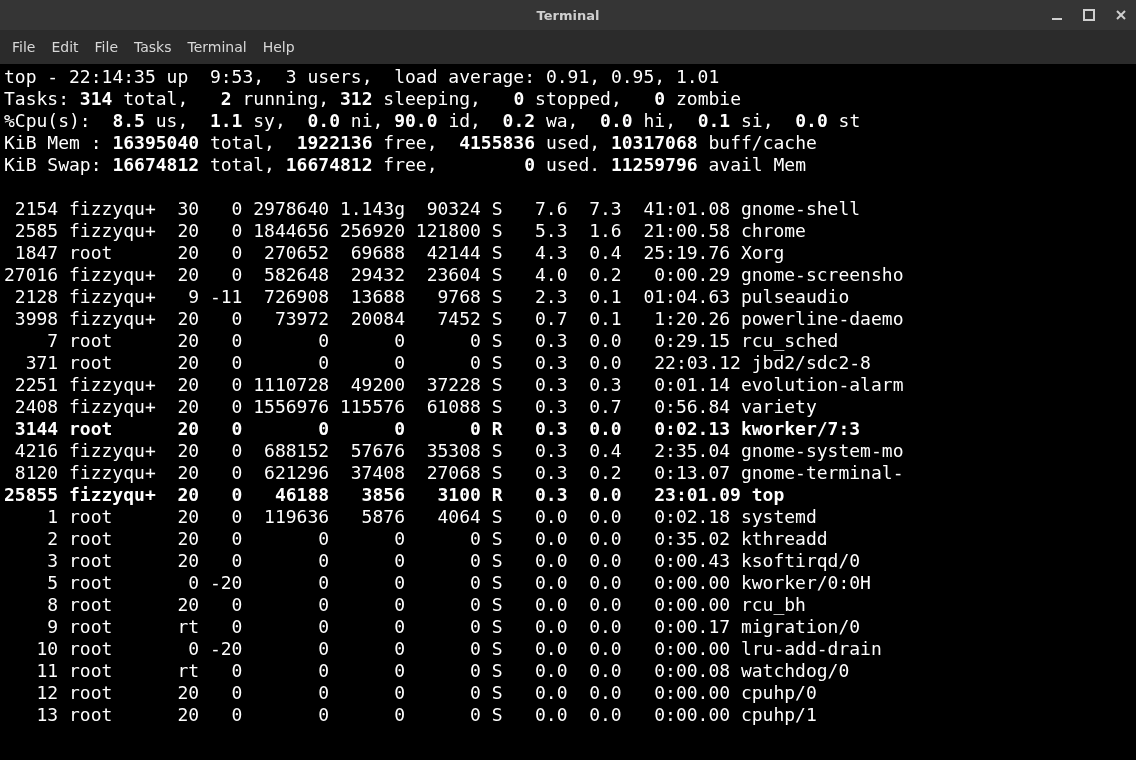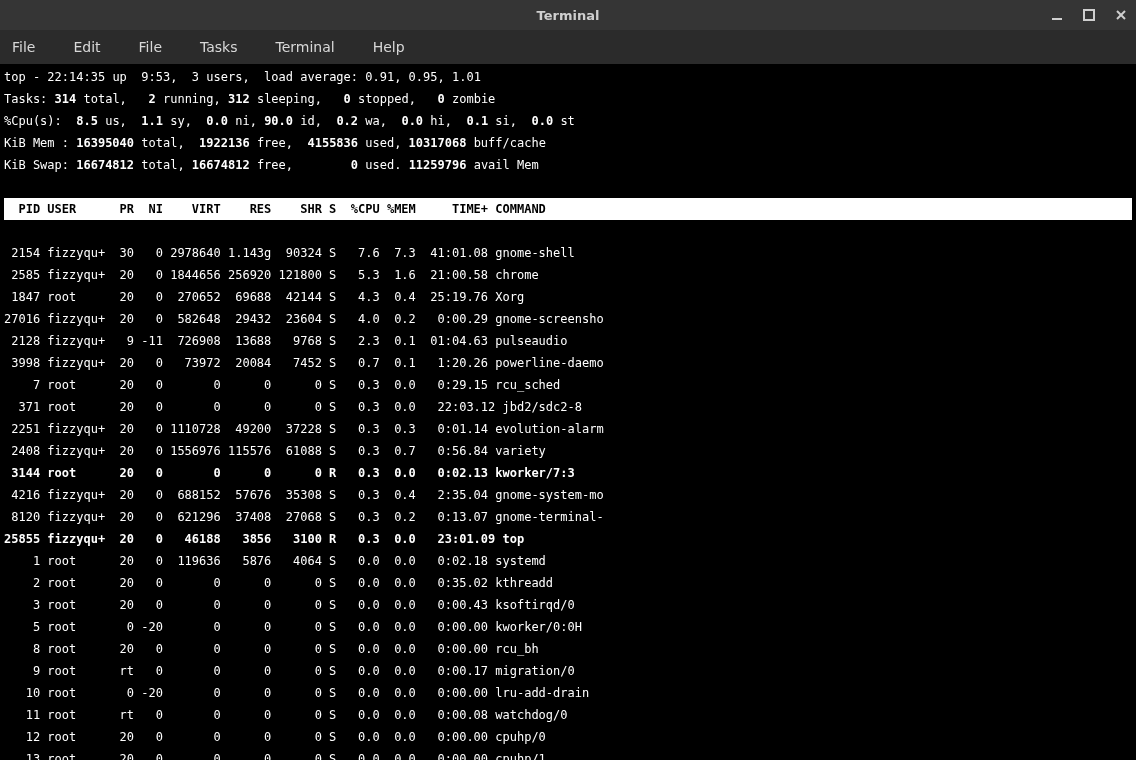--- a/index.html
+++ b/index.html
@@ -21,31 +21,31 @@
     font-weight: bold;
   }
   .titlebar .title { position: absolute; left: 50%; transform: translateX(-50%); }
   .titlebar .controls { position: absolute; right: 8px; display: flex; gap: 18px; align-items: center; }
   .titlebar .ctrl { width: 14px; height: 14px; display:inline-flex; align-items:center; justify-content:center; color:#cfcfcf; cursor:pointer; }
   .menubar {
     background: #2b2b2b;
     height: 34px;
     display: flex;
     align-items: center;
-    gap: 38px;
+    gap: 16px;
     padding: 0 12px;
     color: #d8d8d8;
     font-size: 14px;
   }
   .menubar .item { cursor: pointer; }
   .term {
     background: #000;
     color: #fff;
     font-family: "DejaVu Sans Mono", "Liberation Mono", monospace;
-    font-size: 12px;
+    font-size: 18px;
     line-height: 22px;
     white-space: pre;
     padding: 2px 4px 0 4px;
     height: calc(760px - 64px);
     overflow: hidden;
     letter-spacing: 0px;
   }
   .hdr-row {
     background: #fff;
     color: #000;
@@ -86,21 +86,20 @@
   <span class="item">Terminal</span>
   <span class="item">Help</span>
 </div>
 
 <div class="term"><span><span>top - </span><span>22:14:35</span><span> up  9:53,  </span><span>3 users</span><span>,  load average: </span><span>0.91, 0.95, 1.01</span></span>
 <span><span>Tasks:</span><span class="b"> 314 </span><span>total,   </span><span class="b">2 </span><span>running, </span><span class="b">312 </span><span>sleeping,   </span><span class="b">0 </span><span>stopped,   </span><span class="b">0 </span><span>zombie</span></span>
 <span><span>%Cpu(s):  </span><span class="b">8.5 </span><span>us,  </span><span class="b">1.1 </span><span>sy,  </span><span class="b">0.0 </span><span>ni, </span><span class="b">90.0 </span><span>id,  </span><span class="b">0.2 </span><span>wa,  </span><span class="b">0.0 </span><span>hi,  </span><span class="b">0.1 </span><span>si,  </span><span class="b">0.0 </span><span>st</span></span>
 <span><span>KiB Mem : </span><span class="b">16395040 </span><span>total,  </span><span class="b">1922136 </span><span>free,  </span><span class="b">4155836 </span><span>used, </span><span class="b">10317068 </span><span>buff/cache</span></span>
 <span><span>KiB Swap: </span><span class="b">16674812 </span><span>total, </span><span class="b">16674812 </span><span>free,        </span><span class="b">0 </span><span>used. </span><span class="b">11259796 </span><span>avail Mem </span></span>
 
-<span class="hdr-row b">  PID USER      PR  NI    VIRT    RES    SHR S  %CPU %MEM     TIME+ COMMAND                                                        </span>
 <span id="rows-container"><span> 2154 fizzyqu+  30   0 2978640 1.143g  90324 S   7.6  7.3  41:01.08 gnome-shell</span>
 <span> 2585 fizzyqu+  20   0 1844656 256920 121800 S   5.3  1.6  21:00.58 chrome</span>
 <span> 1847 root      20   0  270652  69688  42144 S   4.3  0.4  25:19.76 Xorg</span>
 <span>27016 fizzyqu+  20   0  582648  29432  23604 S   4.0  0.2   0:00.29 gnome-screensho</span>
 <span> 2128 fizzyqu+   9 -11  726908  13688   9768 S   2.3  0.1  01:04.63 pulseaudio</span>
 <span> 3998 fizzyqu+  20   0   73972  20084   7452 S   0.7  0.1   1:20.26 powerline-daemo</span>
 <span>    7 root      20   0       0      0      0 S   0.3  0.0   0:29.15 rcu_sched</span>
 <span>  371 root      20   0       0      0      0 S   0.3  0.0   22:03.12 jbd2/sdc2-8</span>
 <span> 2251 fizzyqu+  20   0 1110728  49200  37228 S   0.3  0.3   0:01.14 evolution-alarm</span>
 <span> 2408 fizzyqu+  20   0 1556976 115576  61088 S   0.3  0.7   0:56.84 variety</span>

